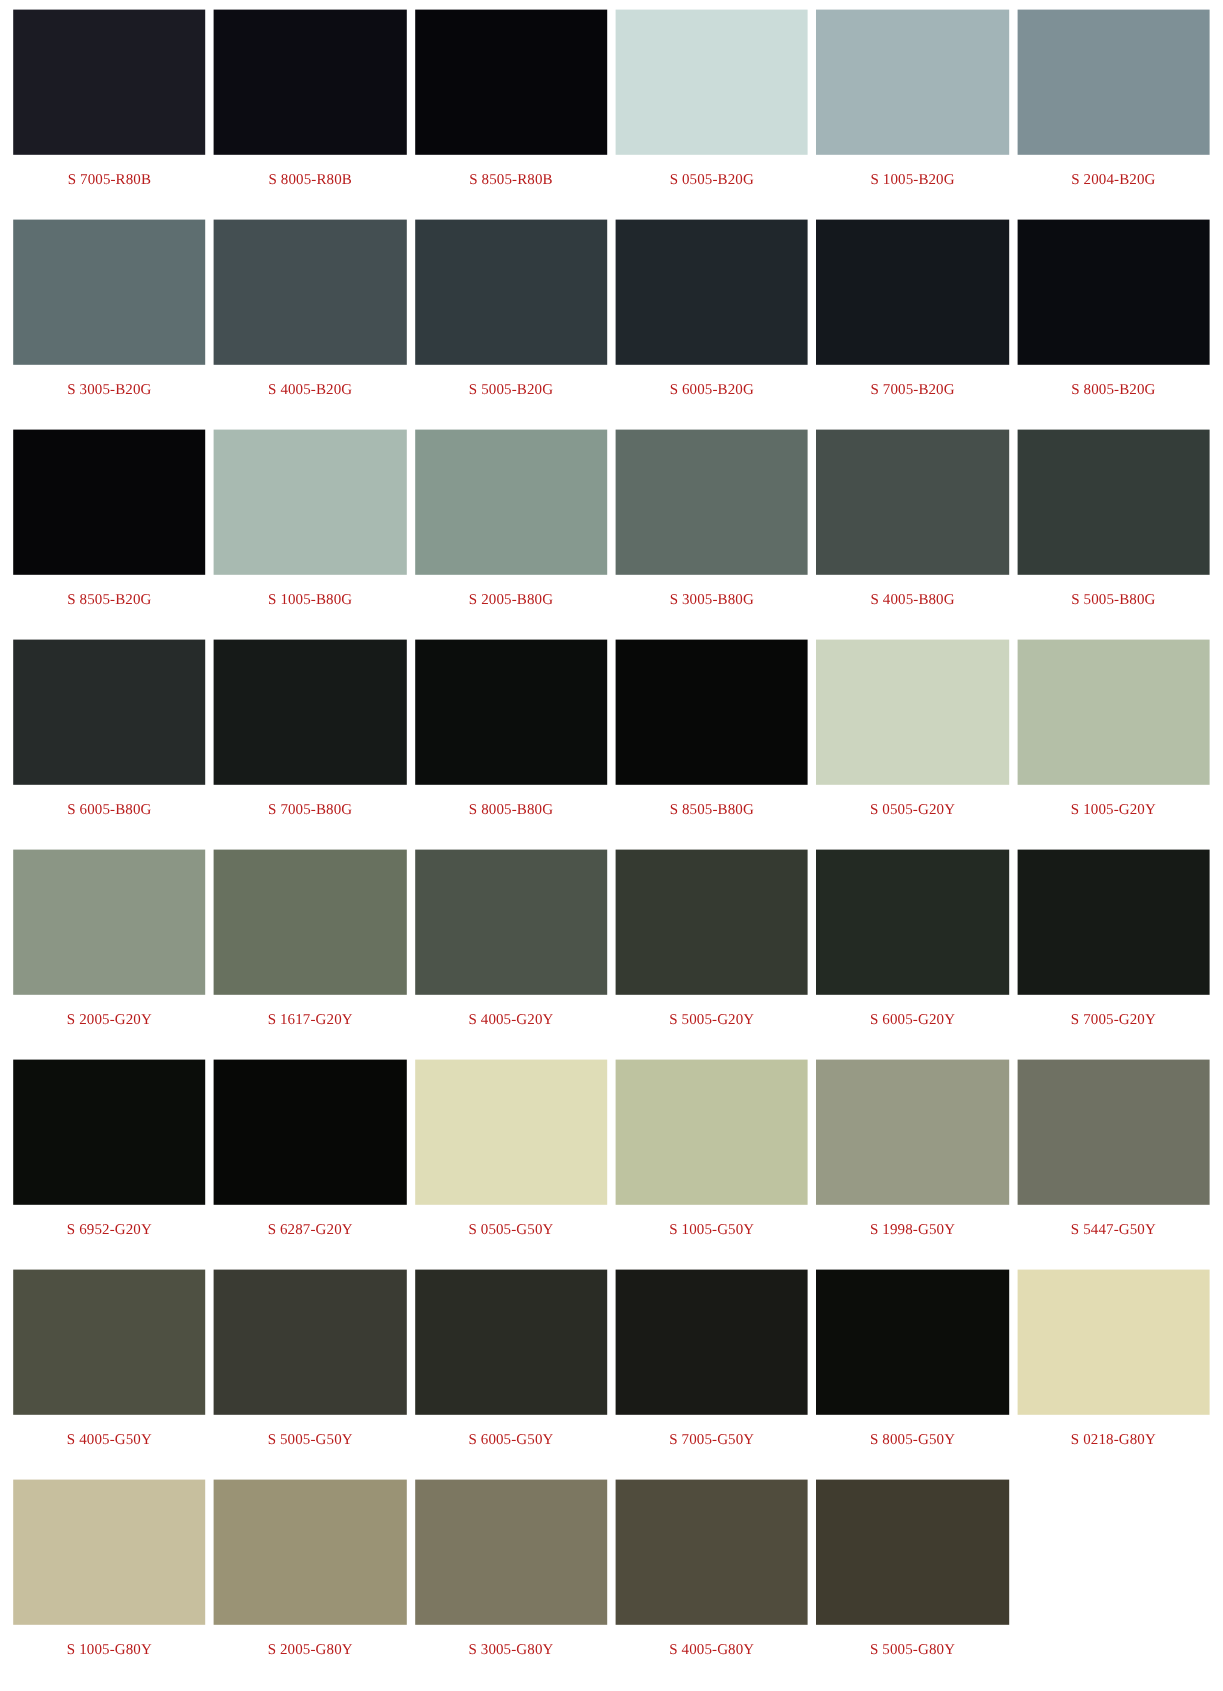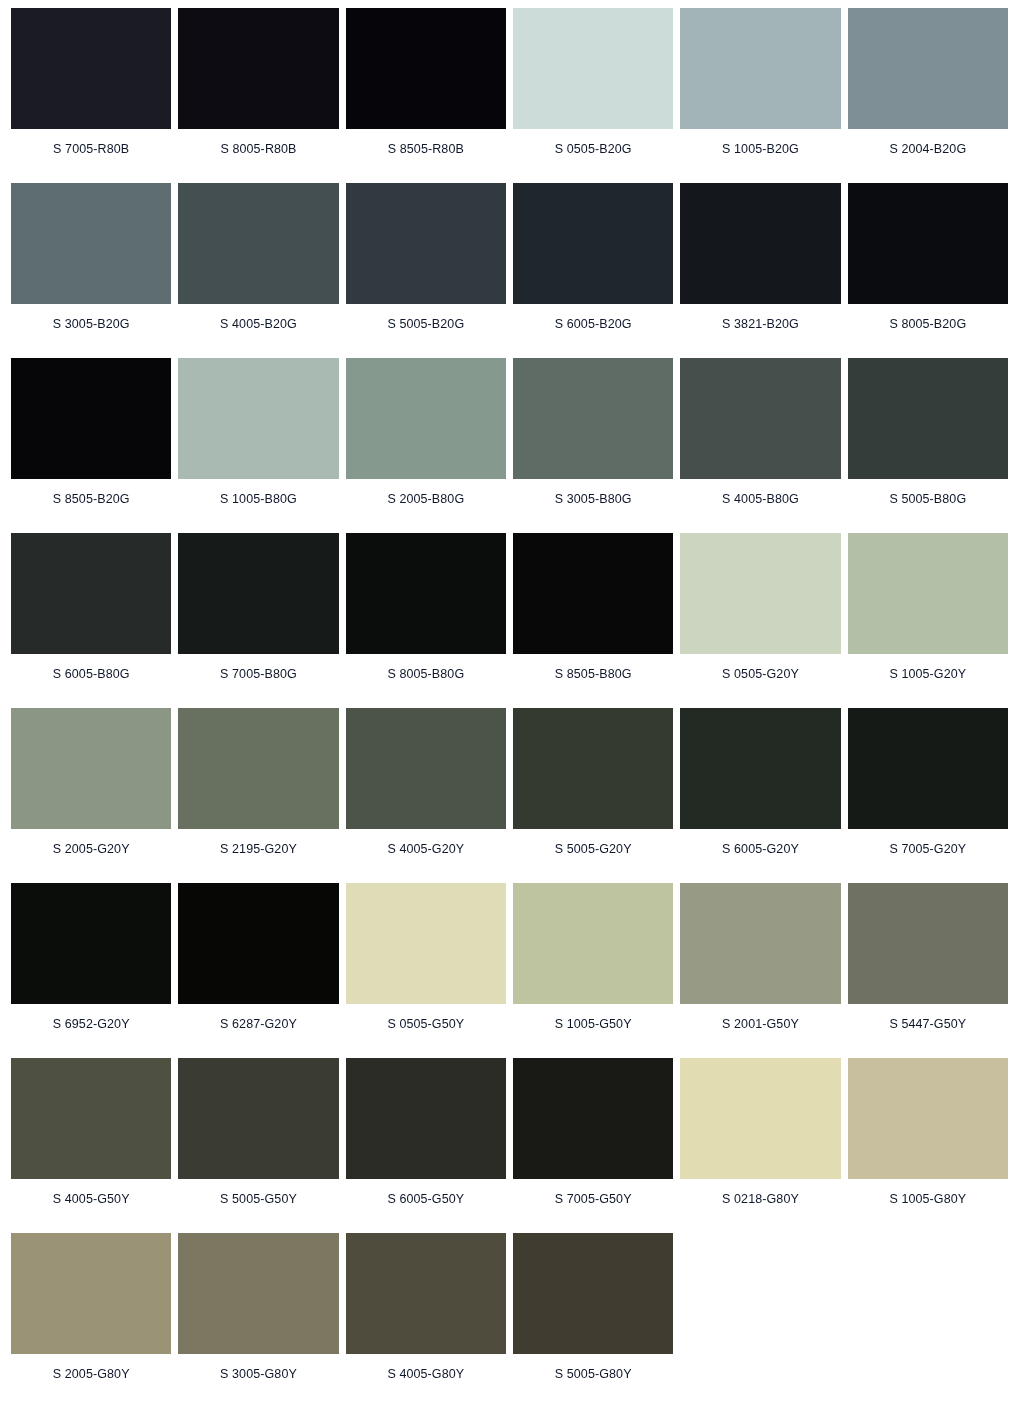--- a/index.html
+++ b/index.html
@@ -32,24 +32,25 @@
   }
   .swatch-chip {
     height: 121px;
     width: 100%;
     display: block;
   }
   .swatch-label {
     text-align: center;
     font-size: 12.5px;
     line-height: 1;
-    color: #0f172a;
+    color: #b91c1c;
     padding-top: 14px;
     letter-spacing: 0.1px;
     white-space: nowrap;
+    font-family: Liberation Serif, serif;
   }
 </style>
 </head>
 <body style="background: rgb(255, 255, 255);">
 
 <div id="swatch-grid">
     <div class="swatch-cell">
       <div class="swatch-chip" style="background-color: rgb(27, 27, 35);"></div>
       <div class="swatch-label">S 7005-R80B</div>
     </div>
@@ -84,21 +85,21 @@
     <div class="swatch-cell">
       <div class="swatch-chip" style="background-color: rgb(49, 59, 63);"></div>
       <div class="swatch-label">S 5005-B20G</div>
     </div>
     <div class="swatch-cell">
       <div class="swatch-chip" style="background-color: rgb(32, 39, 44);"></div>
       <div class="swatch-label">S 6005-B20G</div>
     </div>
     <div class="swatch-cell">
       <div class="swatch-chip" style="background-color: rgb(20, 24, 29);"></div>
-      <div class="swatch-label">S 3821-B20G</div>
+      <div class="swatch-label">S 7005-B20G</div>
     </div>
     <div class="swatch-cell">
       <div class="swatch-chip" style="background-color: rgb(10, 12, 16);"></div>
       <div class="swatch-label">S 8005-B20G</div>
     </div>
     <div class="swatch-cell">
       <div class="swatch-chip" style="background-color: rgb(6, 6, 8);"></div>
       <div class="swatch-label">S 8505-B20G</div>
     </div>
     <div class="swatch-cell">
@@ -144,21 +145,21 @@
     <div class="swatch-cell">
       <div class="swatch-chip" style="background-color: rgb(180, 191, 167);"></div>
       <div class="swatch-label">S 1005-G20Y</div>
     </div>
     <div class="swatch-cell">
       <div class="swatch-chip" style="background-color: rgb(139, 150, 133);"></div>
       <div class="swatch-label">S 2005-G20Y</div>
     </div>
     <div class="swatch-cell">
       <div class="swatch-chip" style="background-color: rgb(104, 113, 95);"></div>
-      <div class="swatch-label">S 2195-G20Y</div>
+      <div class="swatch-label">S 1617-G20Y</div>
     </div>
     <div class="swatch-cell">
       <div class="swatch-chip" style="background-color: rgb(76, 84, 74);"></div>
       <div class="swatch-label">S 4005-G20Y</div>
     </div>
     <div class="swatch-cell">
       <div class="swatch-chip" style="background-color: rgb(53, 58, 49);"></div>
       <div class="swatch-label">S 5005-G20Y</div>
     </div>
     <div class="swatch-cell">
@@ -180,41 +181,45 @@
     <div class="swatch-cell">
       <div class="swatch-chip" style="background-color: rgb(223, 221, 183);"></div>
       <div class="swatch-label">S 0505-G50Y</div>
     </div>
     <div class="swatch-cell">
       <div class="swatch-chip" style="background-color: rgb(190, 195, 160);"></div>
       <div class="swatch-label">S 1005-G50Y</div>
     </div>
     <div class="swatch-cell">
       <div class="swatch-chip" style="background-color: rgb(151, 154, 133);"></div>
-      <div class="swatch-label">S 2001-G50Y</div>
+      <div class="swatch-label">S 1998-G50Y</div>
     </div>
     <div class="swatch-cell">
       <div class="swatch-chip" style="background-color: rgb(111, 113, 99);"></div>
       <div class="swatch-label">S 5447-G50Y</div>
     </div>
     <div class="swatch-cell">
       <div class="swatch-chip" style="background-color: rgb(78, 80, 66);"></div>
       <div class="swatch-label">S 4005-G50Y</div>
     </div>
     <div class="swatch-cell">
       <div class="swatch-chip" style="background-color: rgb(58, 59, 51);"></div>
       <div class="swatch-label">S 5005-G50Y</div>
     </div>
     <div class="swatch-cell">
       <div class="swatch-chip" style="background-color: rgb(42, 44, 37);"></div>
       <div class="swatch-label">S 6005-G50Y</div>
     </div>
     <div class="swatch-cell">
       <div class="swatch-chip" style="background-color: rgb(25, 26, 22);"></div>
       <div class="swatch-label">S 7005-G50Y</div>
+    </div>
+    <div class="swatch-cell">
+      <div class="swatch-chip" style="background-color: rgb(12, 13, 10);"></div>
+      <div class="swatch-label">S 8005-G50Y</div>
     </div>
     <div class="swatch-cell">
       <div class="swatch-chip" style="background-color: rgb(226, 220, 179);"></div>
       <div class="swatch-label">S 0218-G80Y</div>
     </div>
     <div class="swatch-cell">
       <div class="swatch-chip" style="background-color: rgb(199, 191, 158);"></div>
       <div class="swatch-label">S 1005-G80Y</div>
     </div>
     <div class="swatch-cell">

